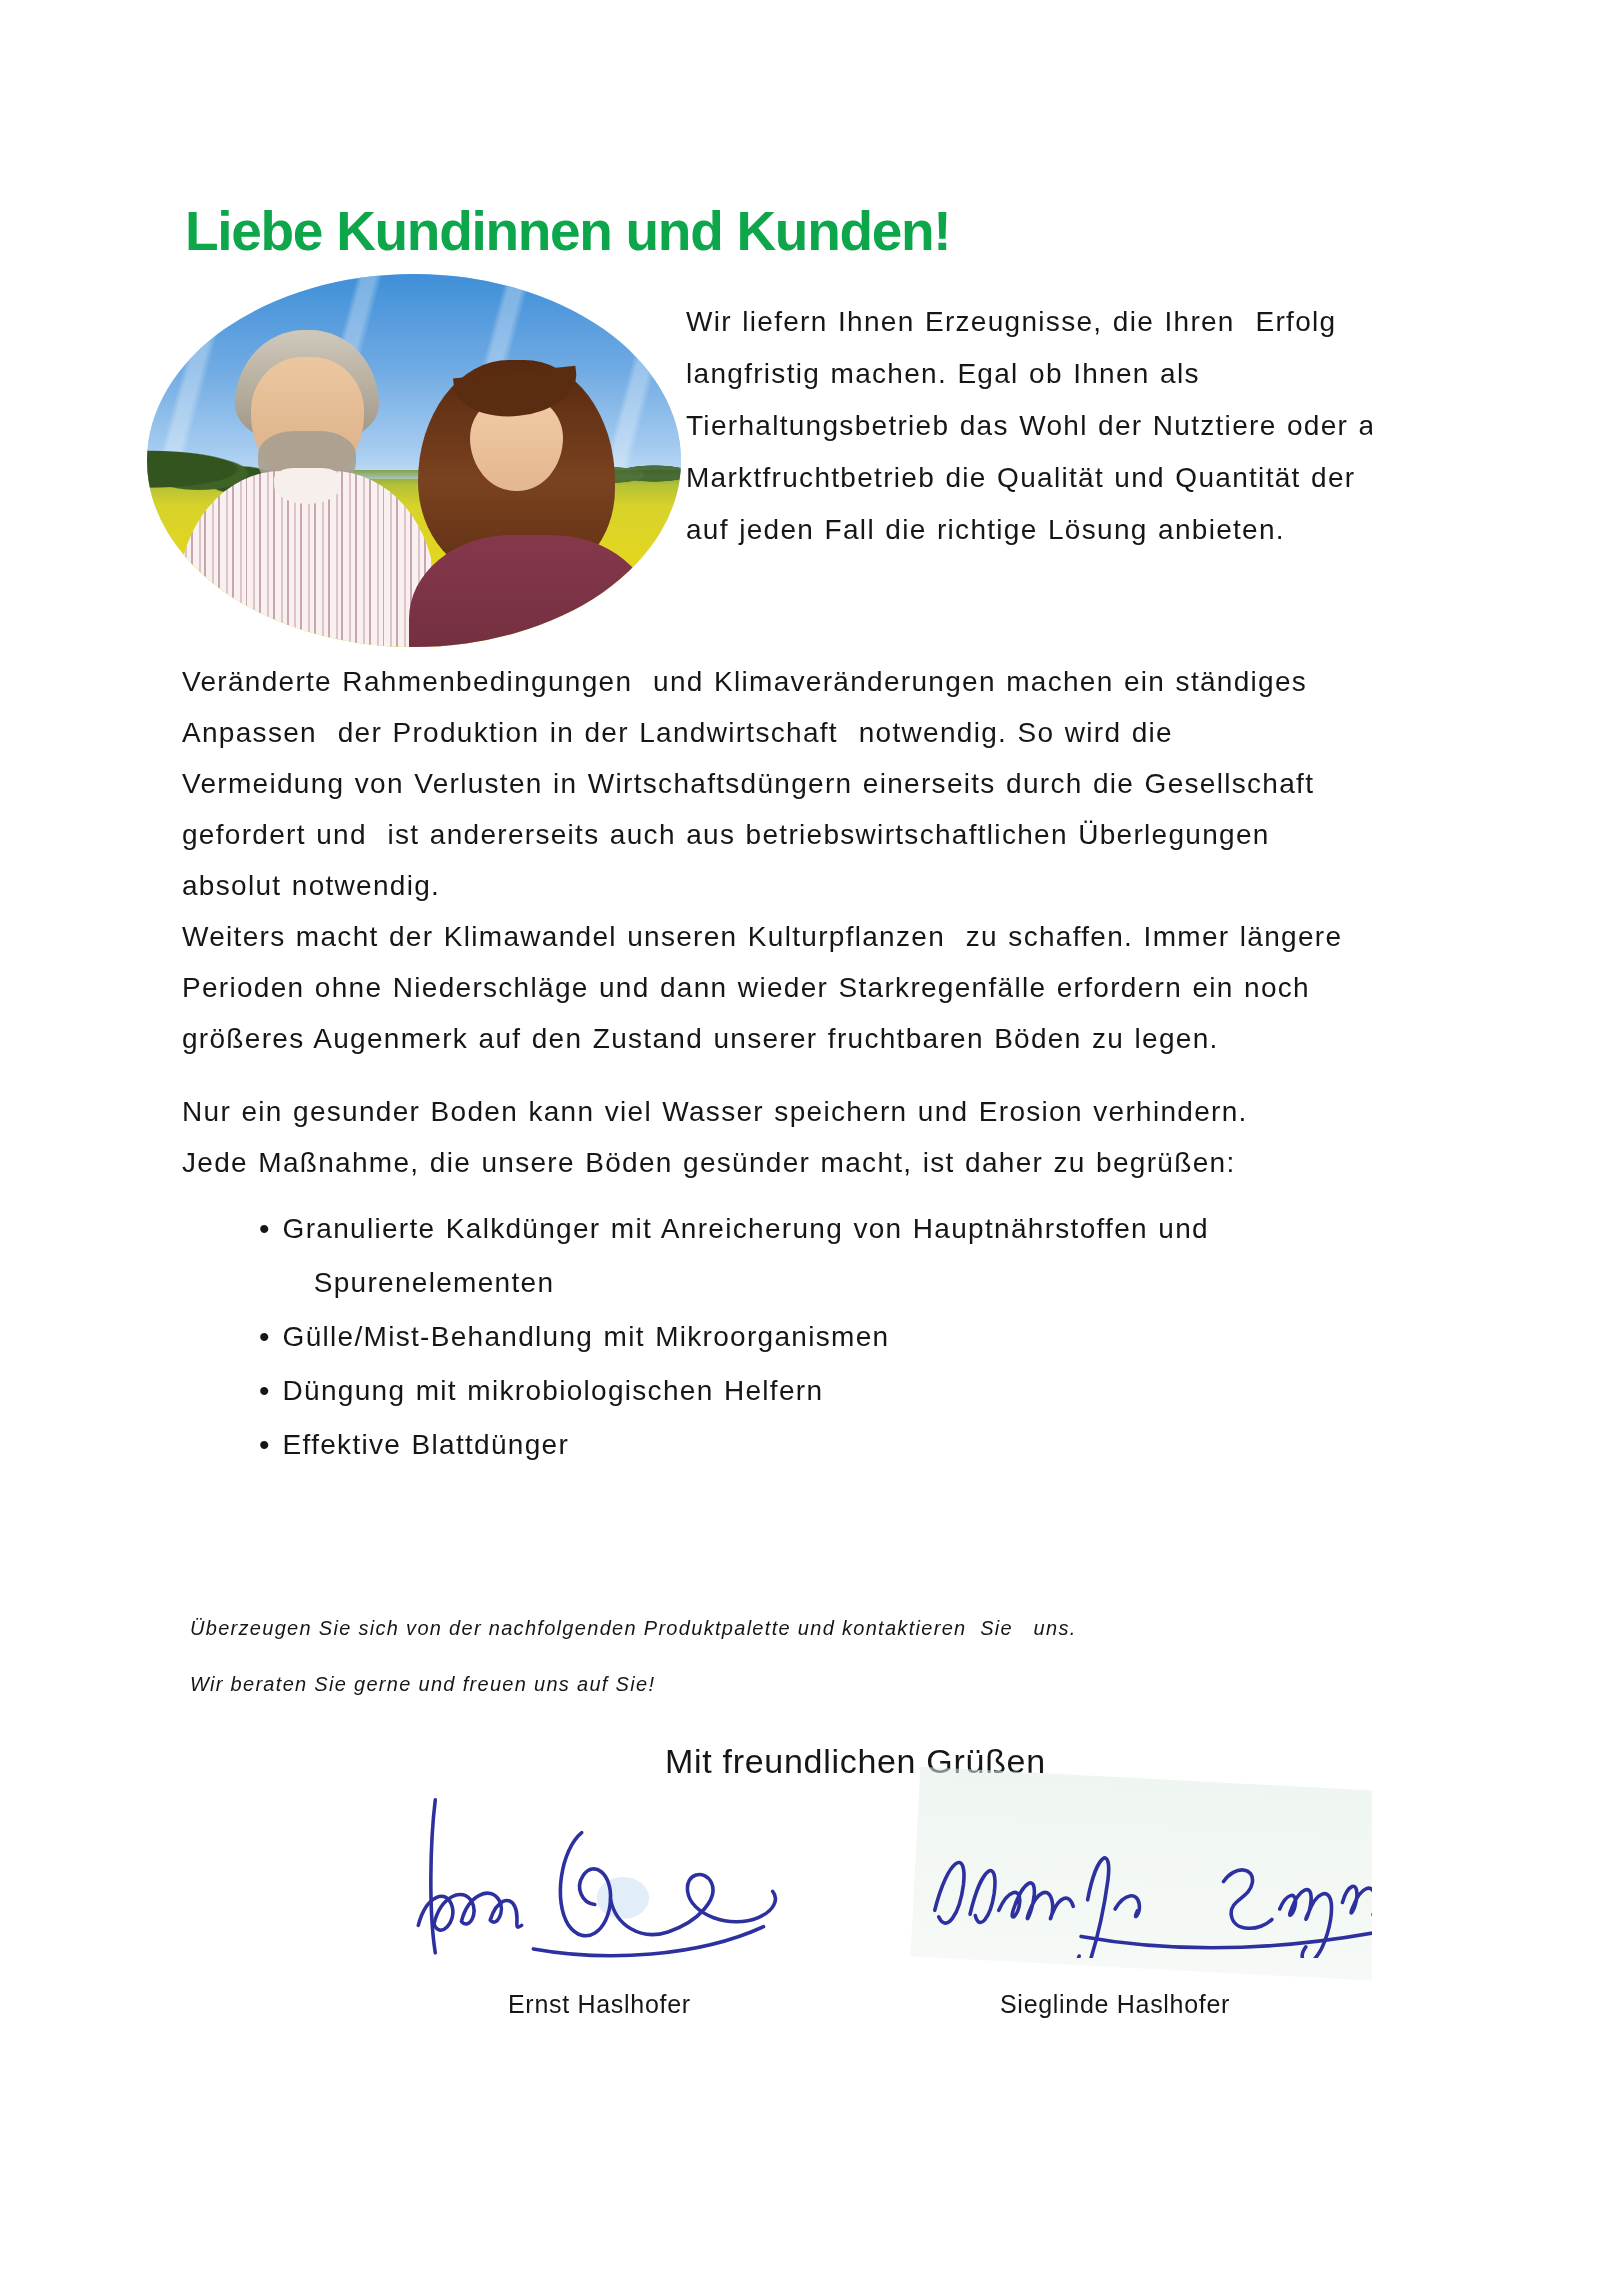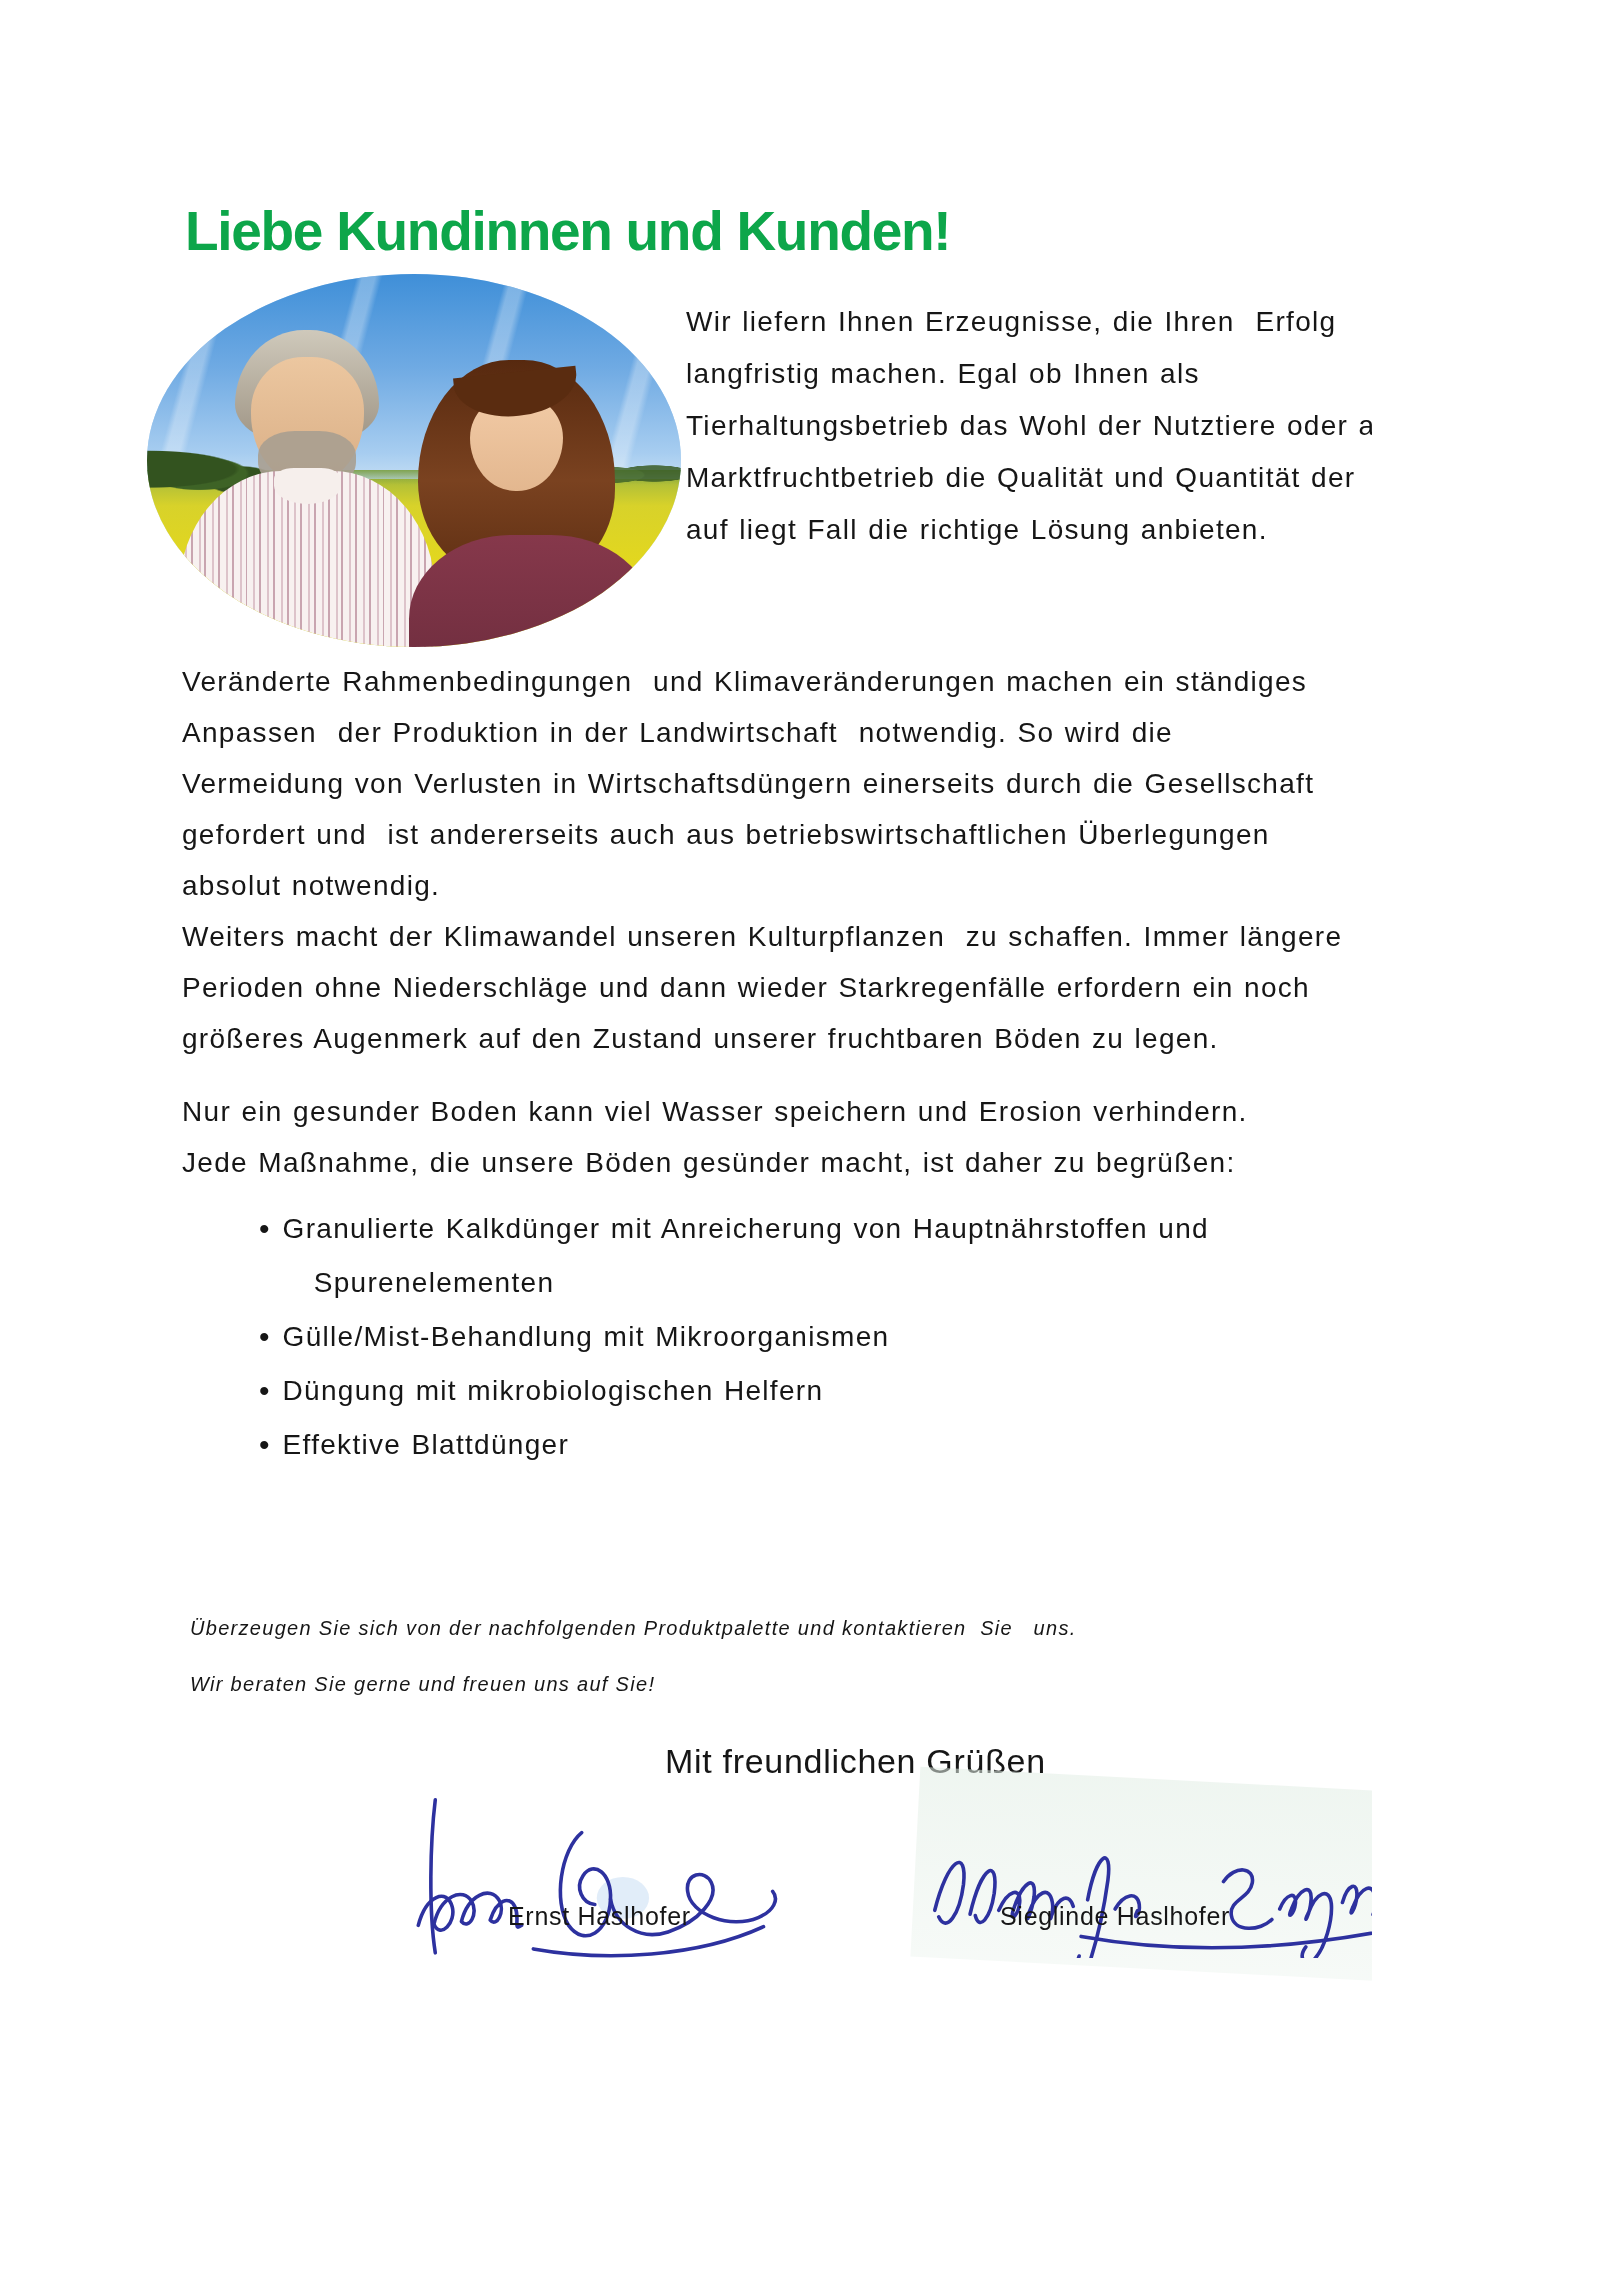--- a/index.html
+++ b/index.html
@@ -77,21 +77,21 @@
        font-style:italic; font-size:20px; line-height:56px; letter-spacing:1.3px;}
   .closing{position:absolute; left:665px; top:1742px; font-size:34px; letter-spacing:0.7px; line-height:39px;}
   
   .scan-patch{position:absolute; left:915px; top:1782px; width:589px; height:190px;
       background:linear-gradient(180deg, rgba(226,238,229,.55), rgba(226,238,229,.30));
       transform:rotate(3deg);}
   .sig{position:absolute;}
   .sig path{fill:none; stroke:#2d319f; stroke-width:5.5; stroke-linecap:round; stroke-linejoin:round;}
   .sig-ernst{left:397px; top:1792px; width:393px; height:170px;}
   .sig-sieglinde{left:916px; top:1811px; width:553px; height:147px;}
-  .name{position:absolute; top:1902px; font-size:25px; letter-spacing:0.7px;}
+  .name{position:absolute; top:1990px; font-size:25px; letter-spacing:0.7px;}
   .name-ernst{left:508px;}
   .name-sieglinde{left:1000px;}
 </style>
 </head>
 <body>
 
 <div class="page">
 
   <h1 class="heading">Liebe Kundinnen und Kunden!</h1>
 
@@ -114,21 +114,21 @@
       <div class="woman-bangs"></div>
       <div class="woman-blouse"></div>
     </div>
   </div>
 
   <div class="intro">
       <div class="tline">Wir liefern Ihnen Erzeugnisse, die Ihren  Erfolg</div>
       <div class="tline">langfristig machen. Egal ob Ihnen als</div>
       <div class="tline">Tierhaltungsbetrieb das Wohl der Nutztiere oder als</div>
       <div class="tline">Marktfruchtbetrieb die Qualität und Quantität der</div>
-      <div class="tline">auf liegt Fall die richtige Lösung anbieten.</div>
+      <div class="tline">auf jeden Fall die richtige Lösung anbieten.</div>
     </div>
 
   <div class="main">
     <div>
         <div class="tline">Veränderte Rahmenbedingungen  und Klimaveränderungen machen ein ständiges</div>
         <div class="tline">Anpassen  der Produktion in der Landwirtschaft  notwendig. So wird die</div>
         <div class="tline">Vermeidung von Verlusten in Wirtschaftsdüngern einerseits durch die Gesellschaft</div>
         <div class="tline">gefordert und  ist andererseits auch aus betriebswirtschaftlichen Überlegungen</div>
         <div class="tline">absolut notwendig.</div>
       </div>

